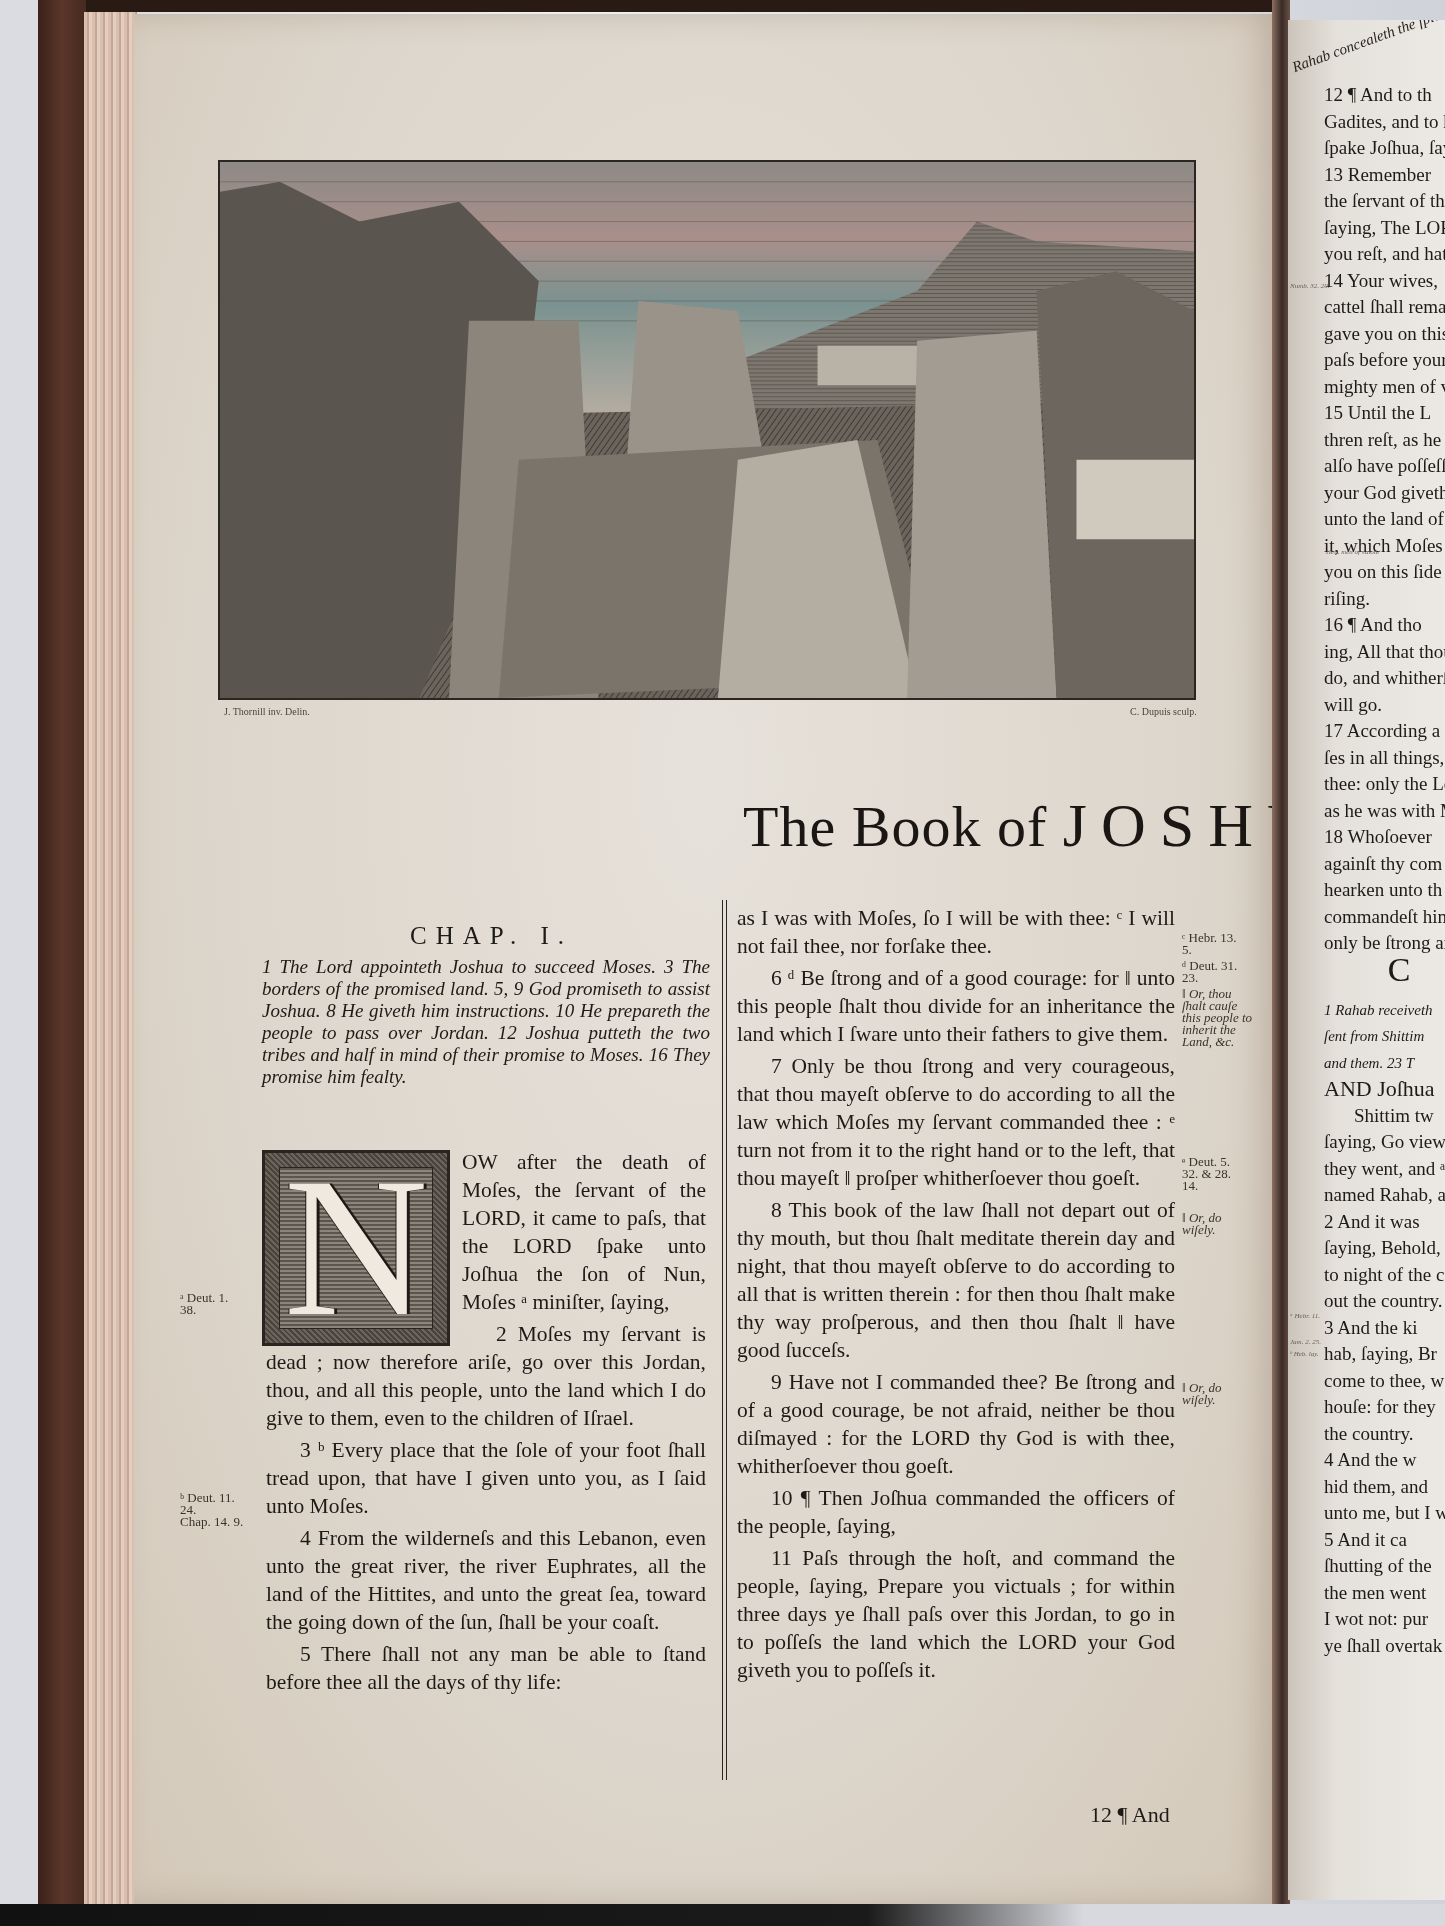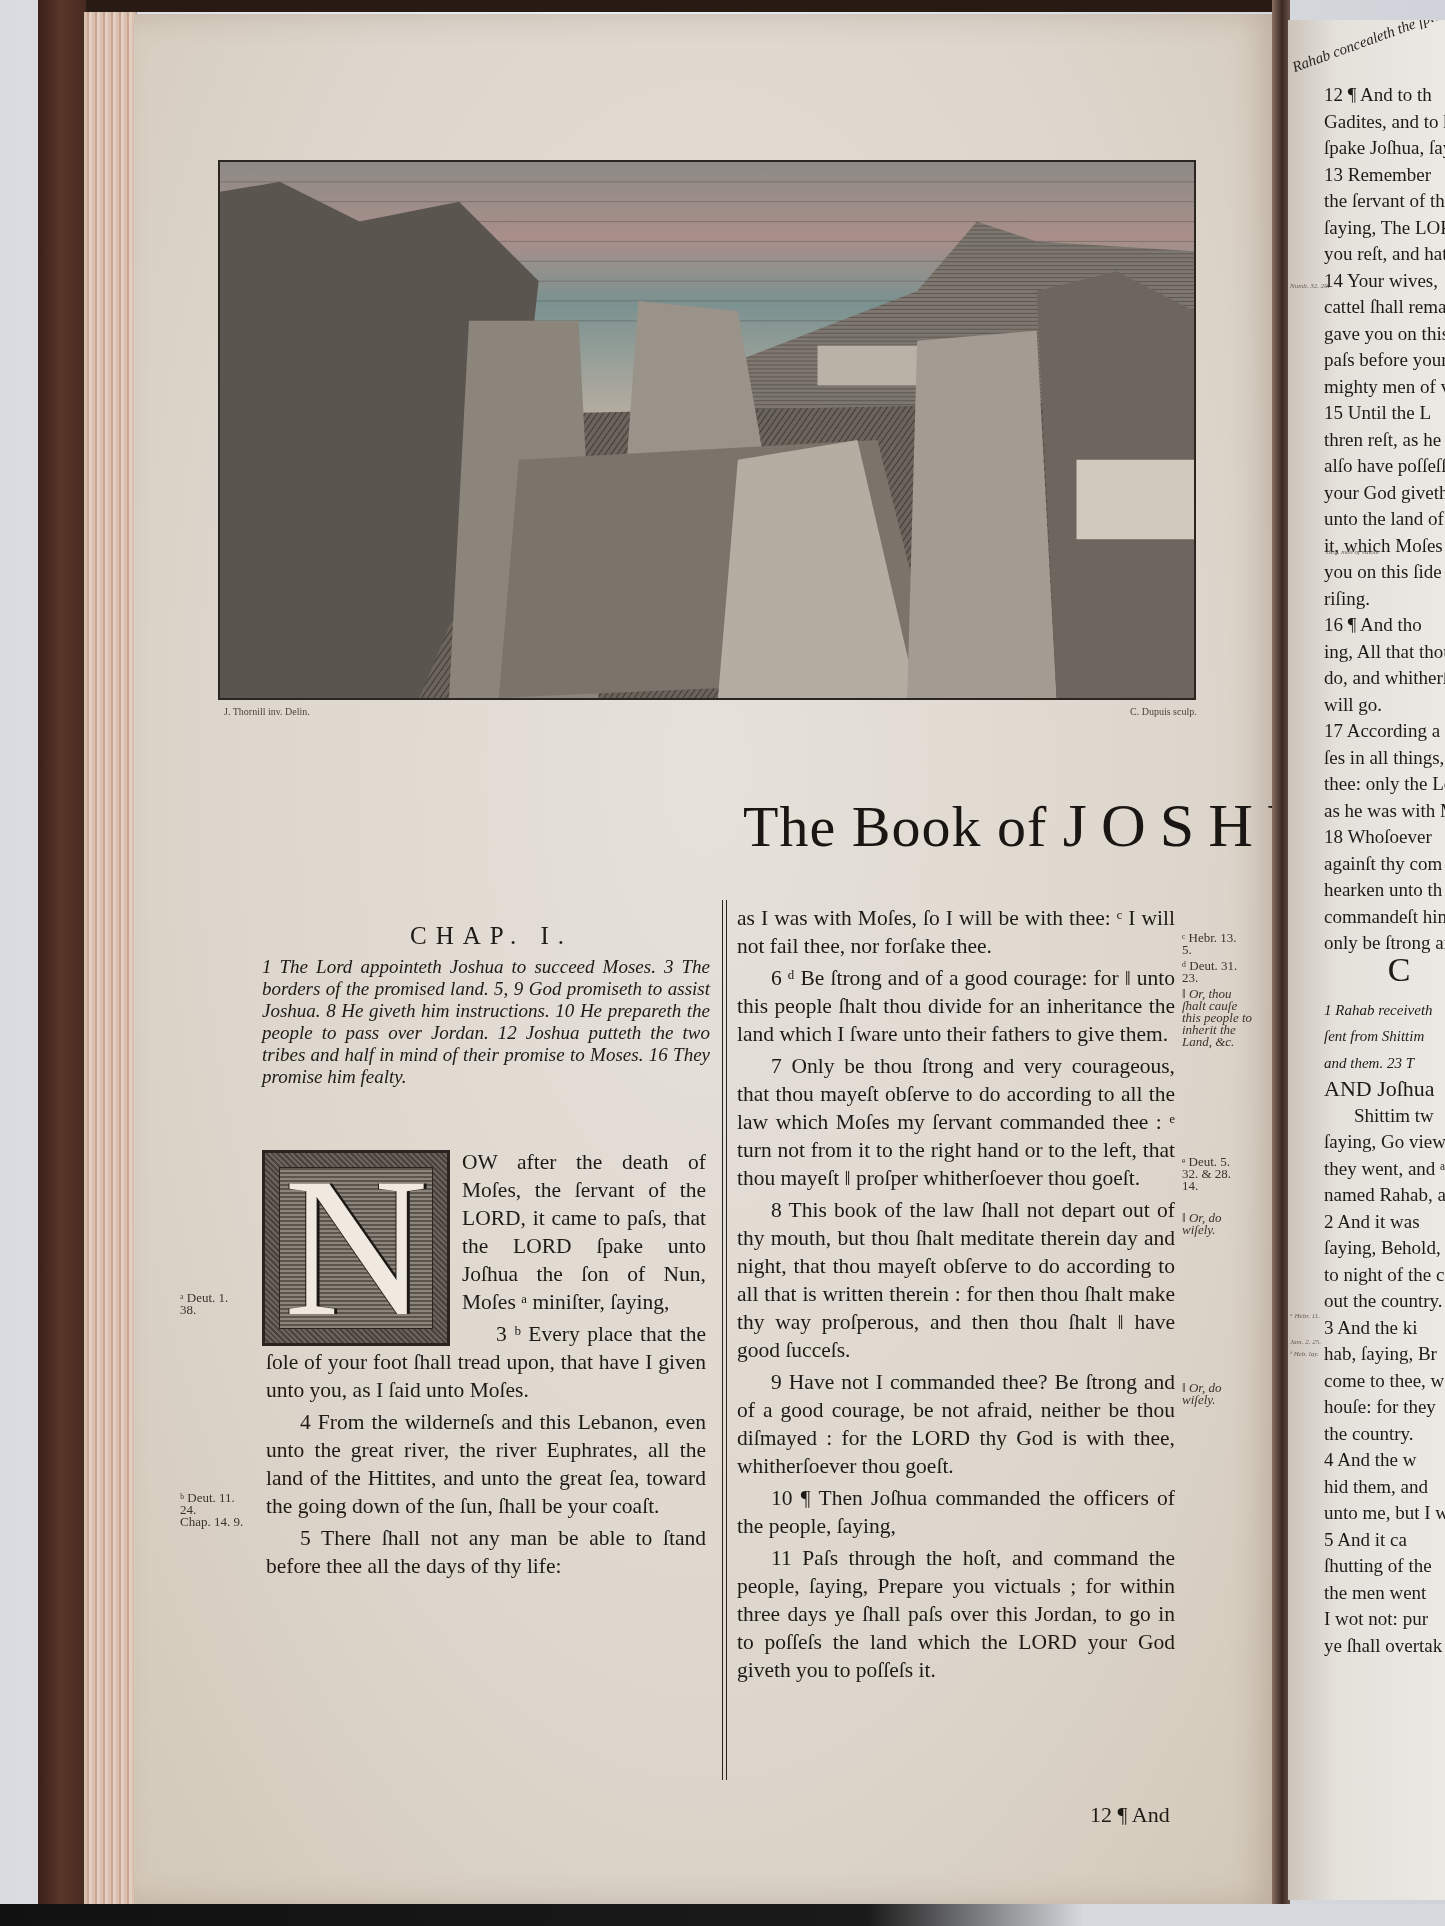--- a/index.html
+++ b/index.html
@@ -138,20 +138,21 @@
 <div class="summary">1 The Lord appointeth Joshua to succeed Moses. 3 The borders of the promised land. 5, 9 God promiseth to assist Joshua. 8 He giveth him instructions. 10 He prepareth the people to pass over Jordan. 12 Joshua putteth the two tribes and half in mind of their promise to Moses. 16 They promise him fealty.</div>
 
 <div class="rule"></div>
 
 <div class="col col-left">
   <div class="dropcap">
     <div class="inner"></div>
     <div class="letter">N</div>
   </div>
   <p>OW after the death of Moſes, the ſervant of the LORD, it came to paſs, that the LORD ſpake unto Joſhua the ſon of Nun, Moſes ᵃ miniſter, ſaying,</p>
+  <p class="indent">2 Moſes my ſervant is dead ; now therefore ariſe, go over this Jordan, thou, and all this people, unto the land which I do give to them, even to the children of Iſrael.</p>
   <p class="indent">3 ᵇ Every place that the ſole of your foot ſhall tread upon, that have I given unto you, as I ſaid unto Moſes.</p>
   <p class="indent">4 From the wilderneſs and this Lebanon, even unto the great river, the river Euphrates, all the land of the Hittites, and unto the great ſea, toward the going down of the ſun, ſhall be your coaſt.</p>
   <p class="indent">5 There ſhall not any man be able to ſtand before thee all the days of thy life:</p>
 </div>
 
 <div class="col col-right">
   <p>as I was with Moſes, ſo I will be with thee: ᶜ I will not fail thee, nor forſake thee.</p>
   <p class="indent">6 ᵈ Be ſtrong and of a good courage: for ‖ unto this people ſhalt thou divide for an inheritance the land which I ſware unto their fathers to give them.</p>
   <p class="indent">7 Only be thou ſtrong and very courageous, that thou mayeſt obſerve to do according to all the law which Moſes my ſervant commanded thee : ᵉ turn not from it to the right hand or to the left, that thou mayeſt ‖ proſper whitherſoever thou goeſt.</p>
   <p class="indent">8 This book of the law ſhall not depart out of thy mouth, but thou ſhalt meditate therein day and night, that thou mayeſt obſerve to do according to all that is written therein : for then thou ſhalt make thy way proſperous, and then thou ſhalt ‖ have good ſucceſs.</p>

